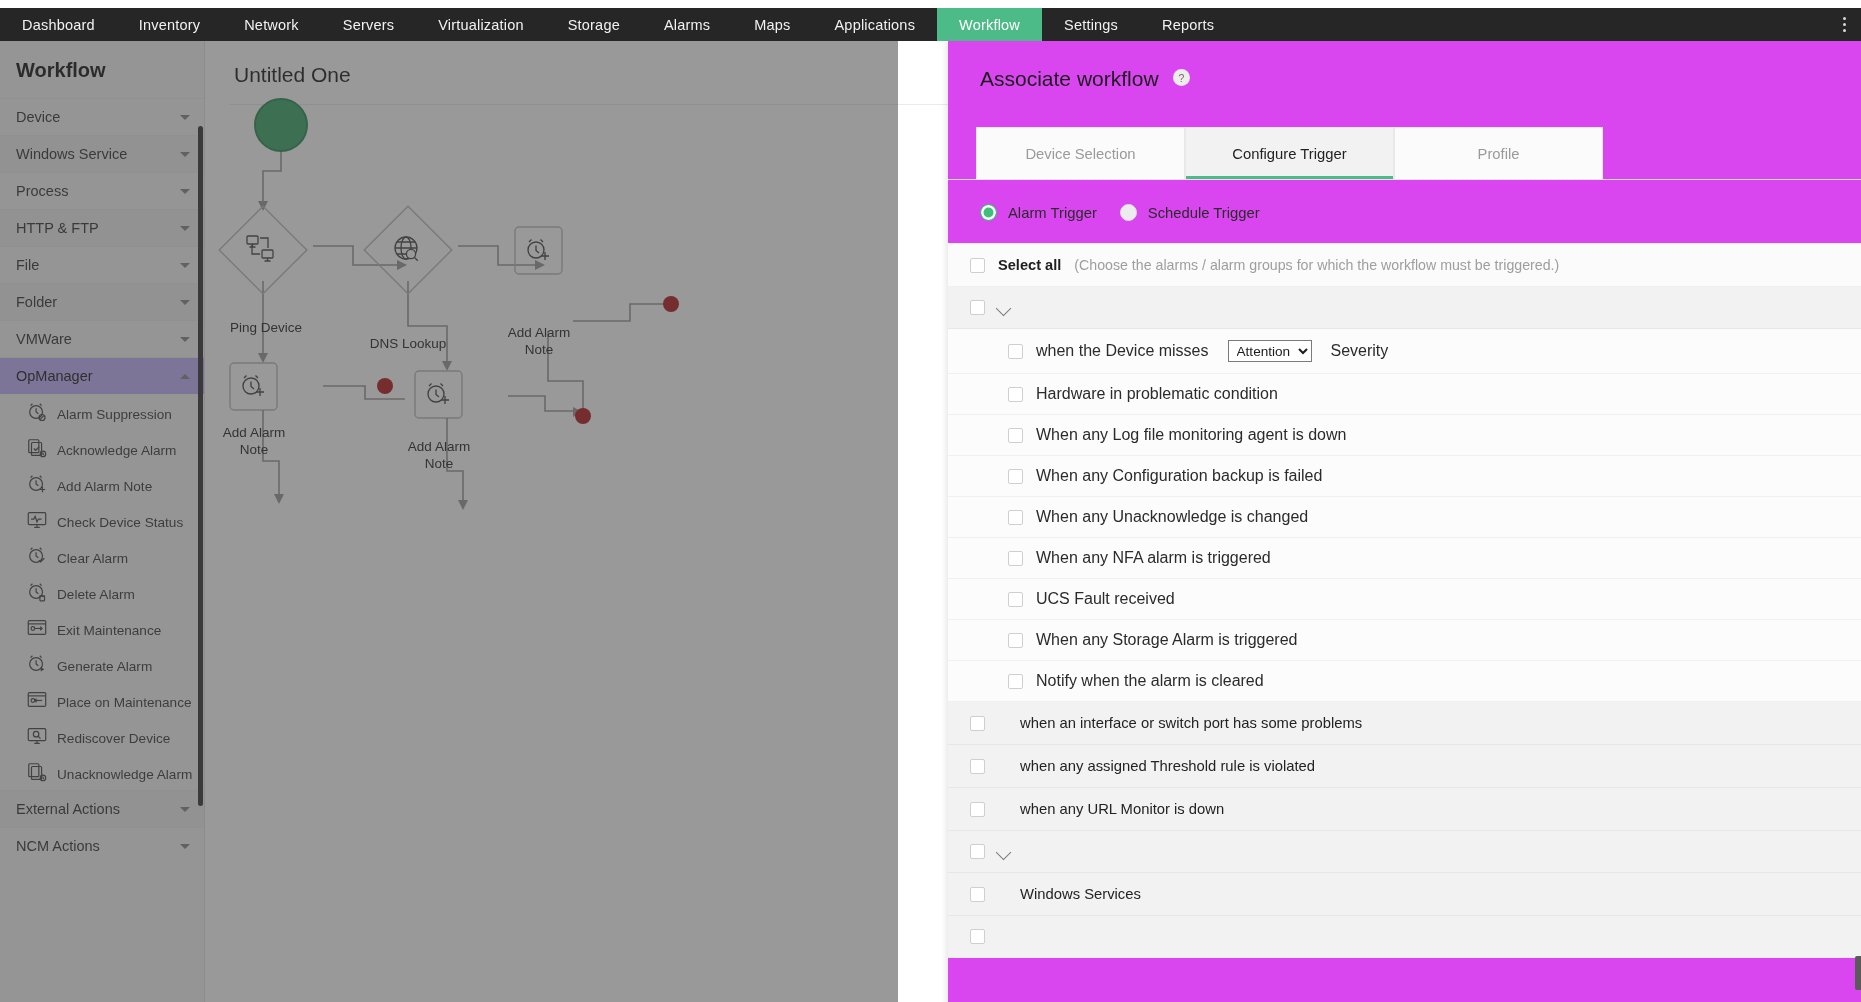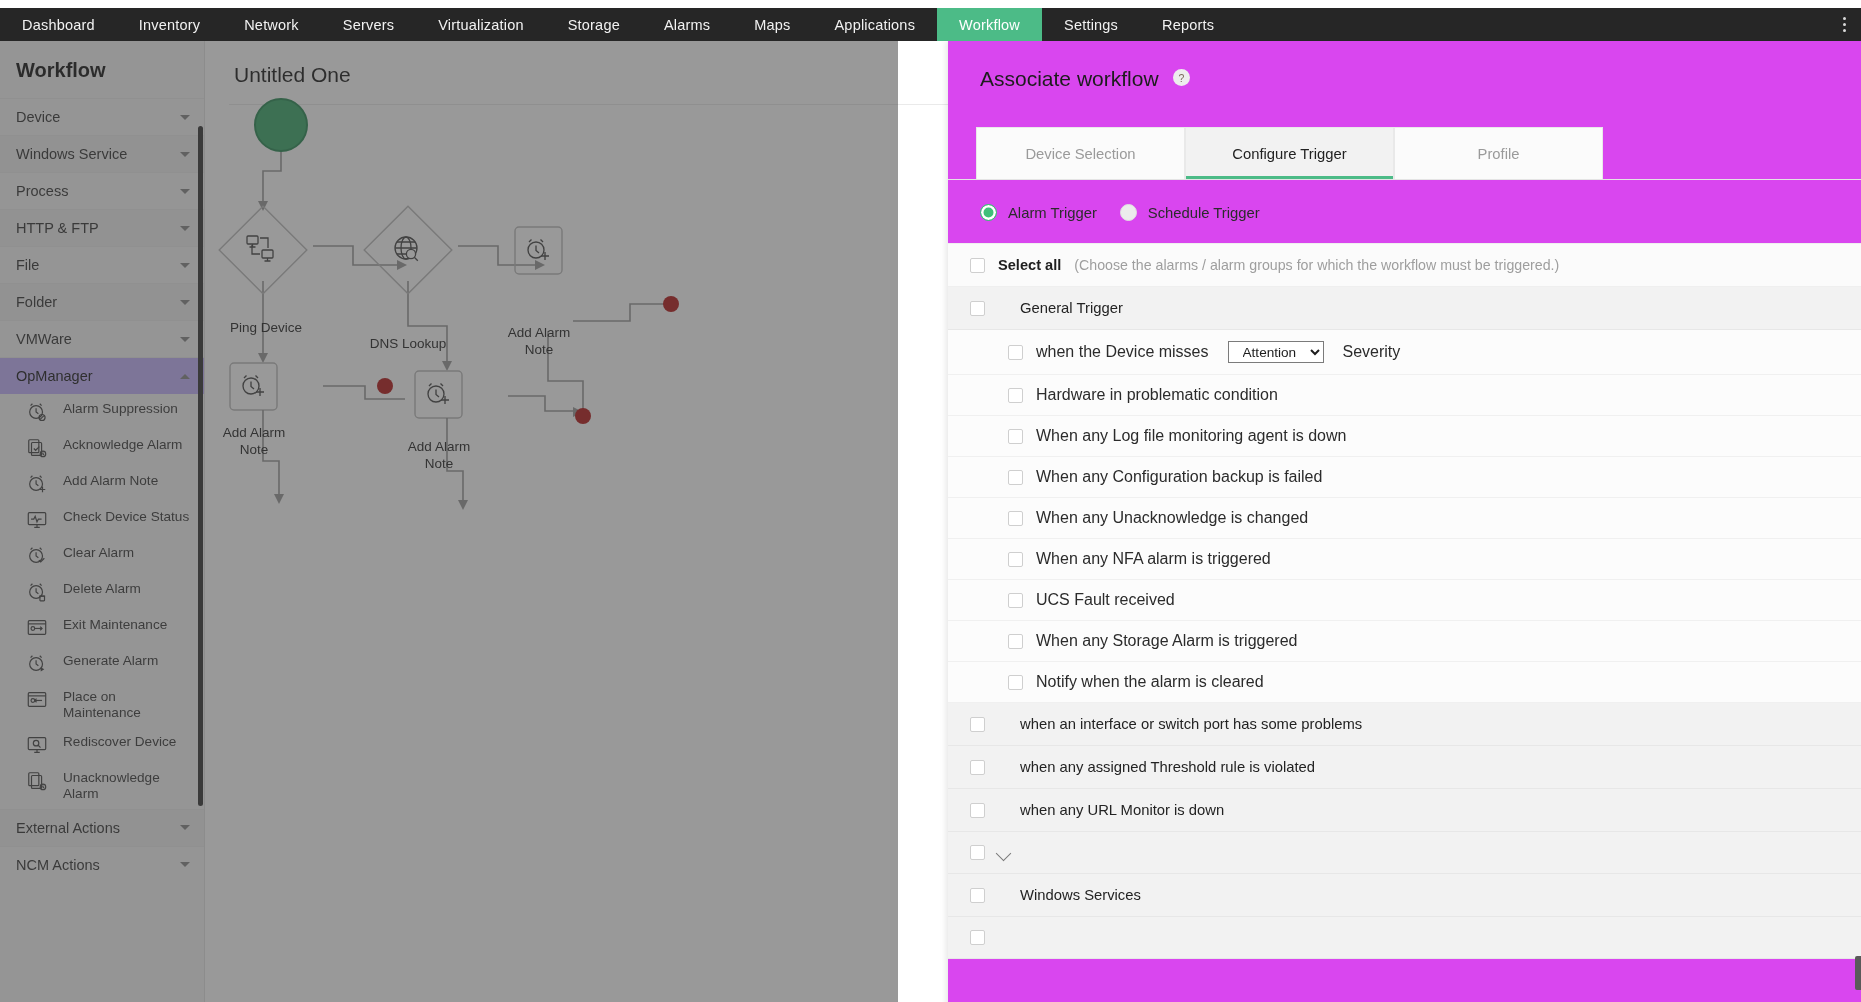--- a/index.html
+++ b/index.html
@@ -56,21 +56,21 @@
     border-top: 1px solid #ececec;
     cursor: pointer;
     min-height: 35px;
   }
   .side-group.alt { background: #f0f0f0; }
   .side-group.open { background: #c4b5fd; color: #222; text-align: center; }
   .caret { width: 0; height: 0; border-left: 5px solid transparent; border-right: 5px solid transparent; border-top: 5px solid #8a8a8a; }
   .caret.up { border-top: none; border-bottom: 5px solid #8a8a8a; }
 
   .side-sub {
-    display: flex; align-items: flex-start; gap: 15px;
+    display: flex; align-items: flex-end; gap: 9px;
     padding: 7px 10px 7px 26px;
     font-size: 13.6px; color: #3f3f3f;
     cursor: pointer;
     min-height: 35px;
     line-height: 1.15;
   }
   .side-sub .ico { width: 22px; height: 22px; flex: 0 0 22px; color: #4a4a4a; }
   .side-sub .ico svg { display:block; width: 22px; height: 22px; }
   .side-sub span.lbl { display:block; }
 
@@ -217,21 +217,21 @@
     display: flex; align-items: center; gap: 13px;
     background: #fcfcfc;
     border-bottom: 1px solid #f0f0f0;
     padding: 11px 22px 11px 60px;
   }
   .item-row .itm-lbl { font-size: 16px; color: #2b2b2b; }
   .mini-select {
     font-family: "Liberation Sans", sans-serif;
     font-size: 13.6px; color: #1d1d1d;
     border: 1px solid #7b7b7b; background: #fff;
-    padding: 1px 10px; margin: 0 6px;
+    padding: 1px 4px; margin: 0 6px;
     height: 22px;
   }
 
   .fab {
     position: absolute; right: 20px; bottom: 20px;
     width: 36px; height: 34px;
     background: #5a5a5a;
     display: flex; align-items: center; justify-content: center;
     border-radius: 2px; cursor: pointer; z-index: 40;
   }
@@ -564,21 +564,20 @@
       </div>
 
       <div class="selectall-row">
         <span class="cb"></span>
         <span class="selectall-strong">Select all</span>
         <span class="selectall-hint">(Choose the alarms / alarm groups for which the workflow must be triggered.)</span>
       </div>
 
       <div class="grp-row">
         <span class="cb"></span>
-        <span class="grp-lbl">General Trigger</span>
         <span class="chev"></span>
       </div>
 
       <div class="item-row">
         <span class="cb"></span>
         <span class="itm-lbl">when the Device misses</span>
         <select class="mini-select">
           <option>Attention</option>
         </select>
         <span class="itm-lbl">Severity</span>

